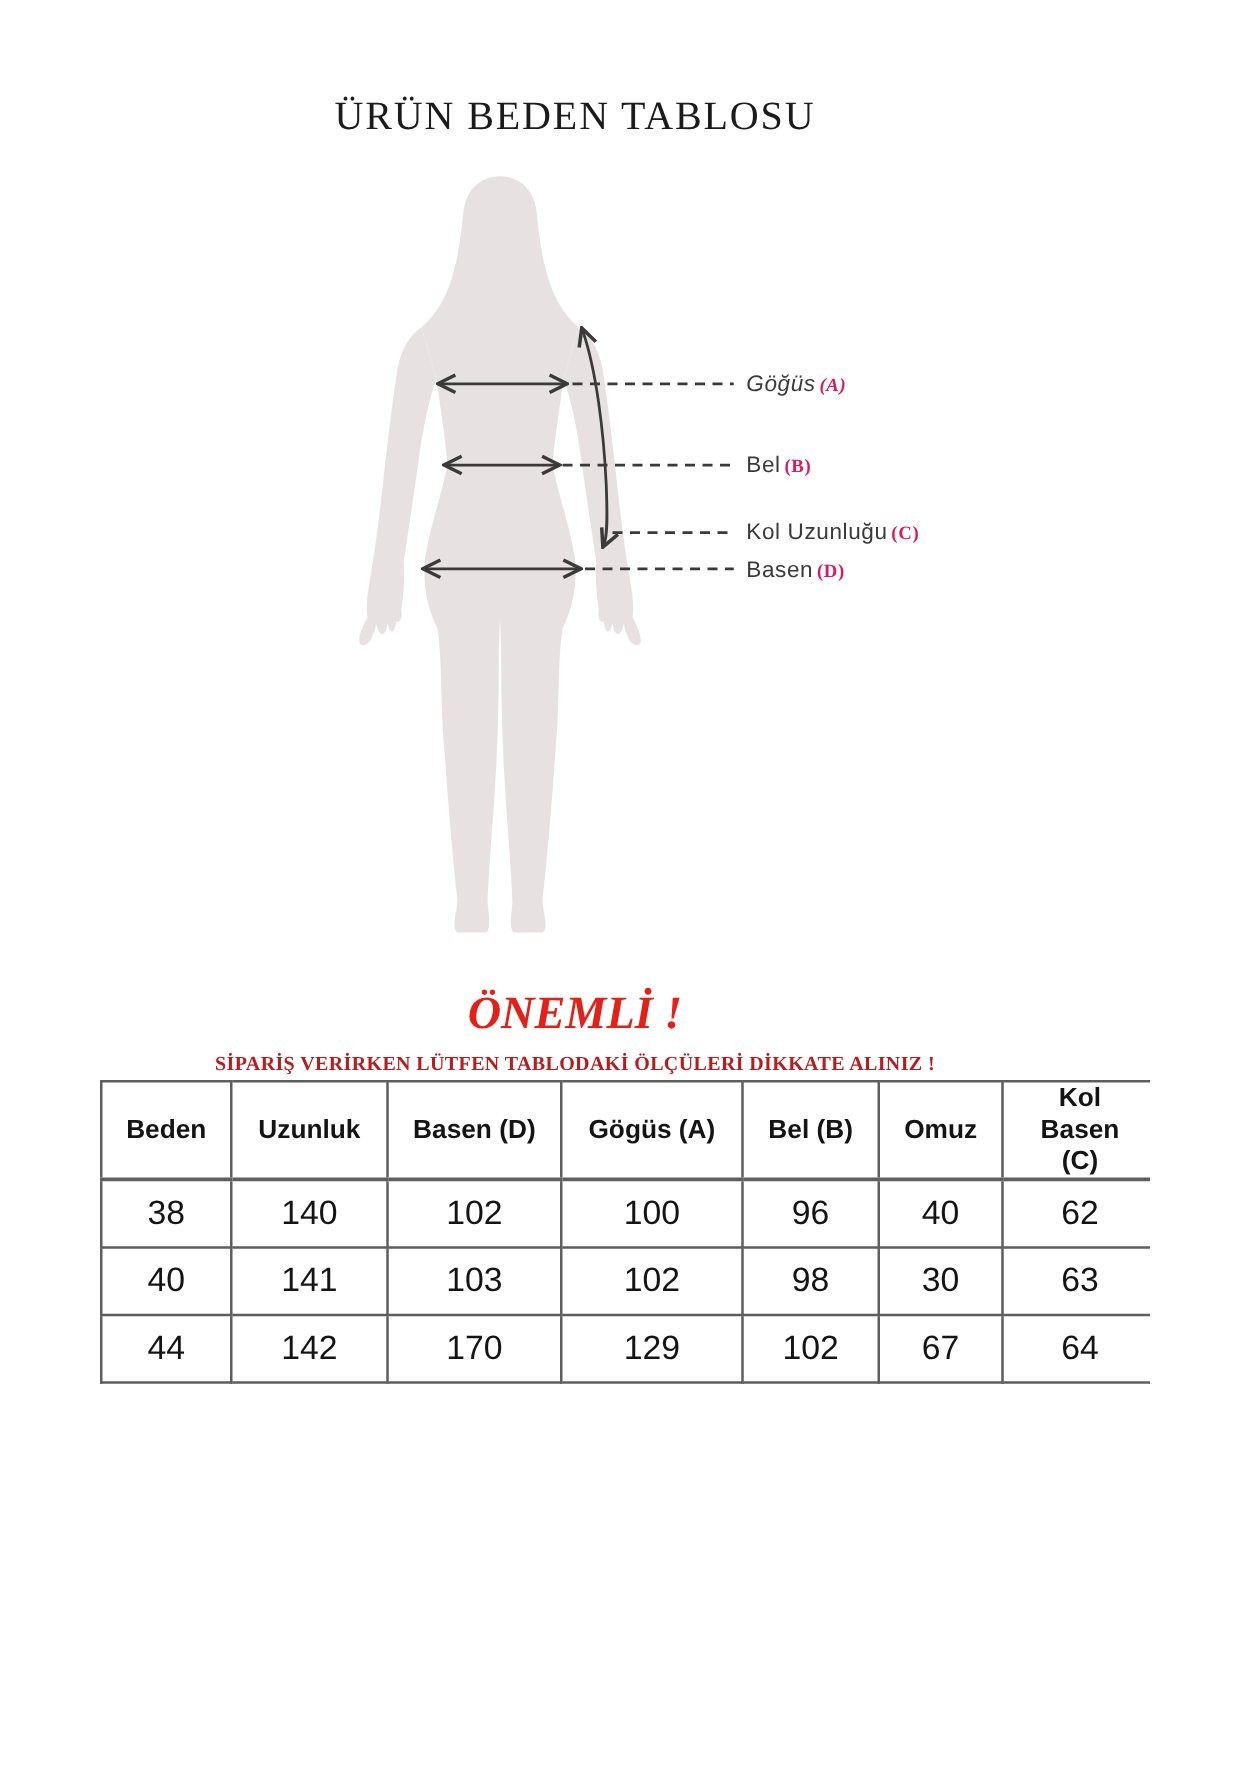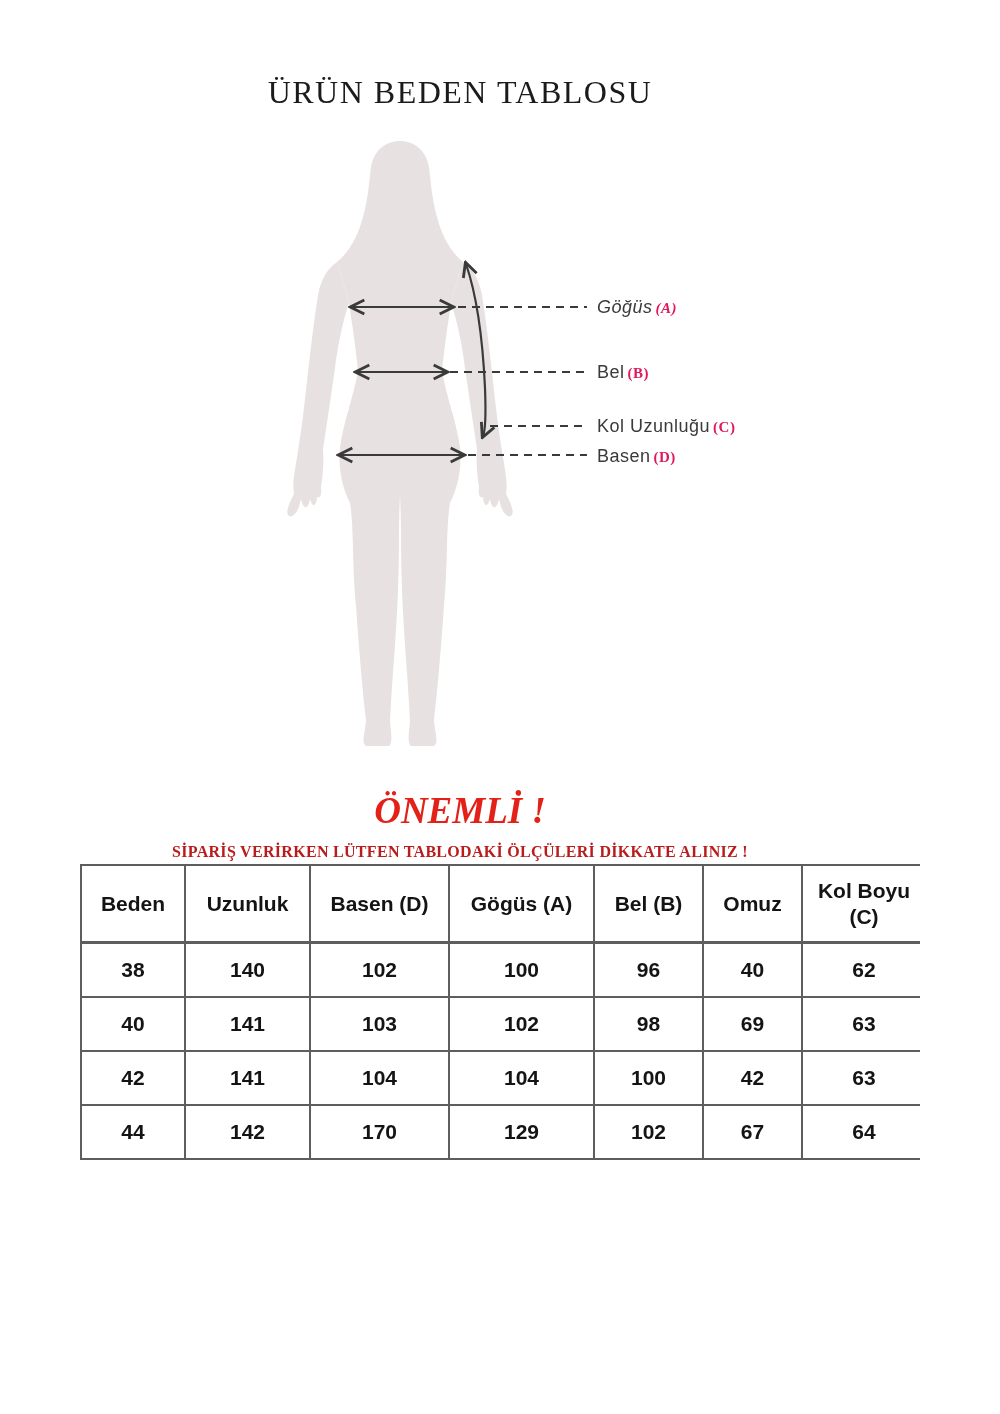--- a/index.html
+++ b/index.html
@@ -86,22 +86,22 @@
     overflow: hidden;
   }
   table.size-table th {
     font-size: 21px;
     font-weight: 700;
     height: 75px;
     line-height: 1.2;
     border-bottom-width: 3px;
   }
   table.size-table td {
-    font-size: 21px;
-    font-weight: 700;
+    font-size: 27px;
+    font-weight: 400;
     height: 52px;
   }
 </style>
 </head>
 <body>
 
 <div class="page">
 
   <div class="page-title">ÜRÜN BEDEN TABLOSU</div>
 
@@ -182,49 +182,40 @@
       <col style="width:124px">
     </colgroup>
     <thead>
       <tr>
         <th>Beden</th>
         <th>Uzunluk</th>
         <th>Basen (D)</th>
         <th>Gögüs (A)</th>
         <th>Bel (B)</th>
         <th>Omuz</th>
-        <th>Kol Boyu (C)</th>
+        <th>Kol Basen (C)</th>
       </tr>
     </thead>
     <tbody>
       <tr>
         <td>38</td>
         <td>140</td>
         <td>102</td>
         <td>100</td>
         <td>96</td>
         <td>40</td>
         <td>62</td>
       </tr>
       <tr>
         <td>40</td>
         <td>141</td>
         <td>103</td>
         <td>102</td>
         <td>98</td>
-        <td>69</td>
-        <td>63</td>
-      </tr>
-      <tr>
-        <td>42</td>
-        <td>141</td>
-        <td>104</td>
-        <td>104</td>
-        <td>100</td>
-        <td>42</td>
+        <td>30</td>
         <td>63</td>
       </tr>
       <tr>
         <td>44</td>
         <td>142</td>
         <td>170</td>
         <td>129</td>
         <td>102</td>
         <td>67</td>
         <td>64</td>

